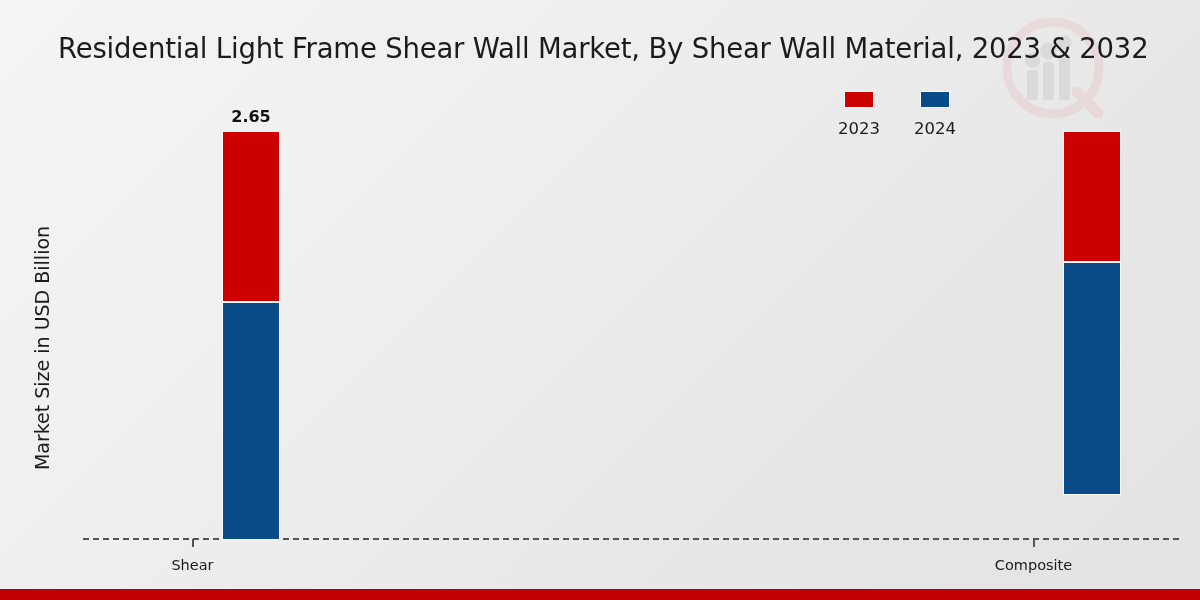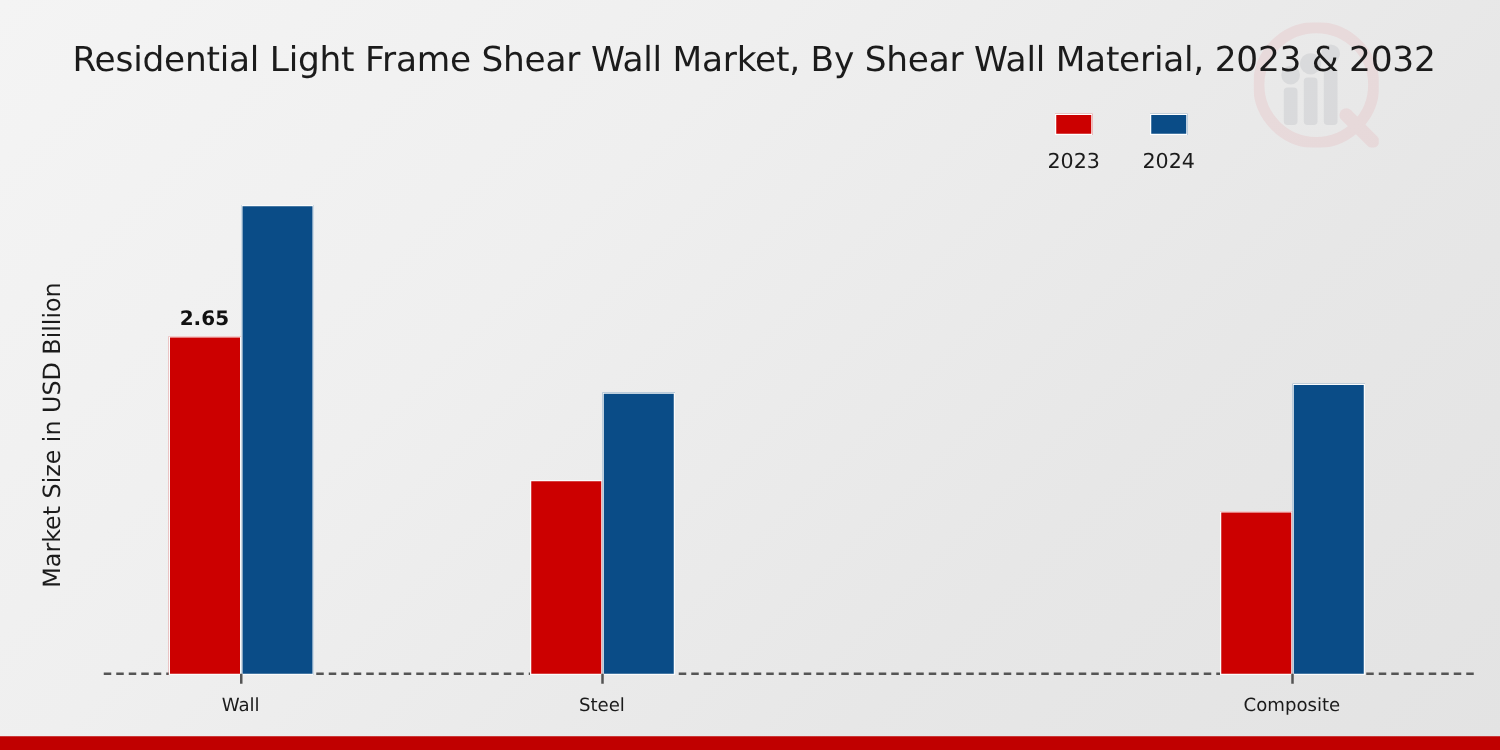--- a/index.html
+++ b/index.html
@@ -100,21 +100,22 @@
     height: 0;
     border-top: 2px dashed #555555;
   }
 
   .group {
     position: absolute;
     bottom: 0;
     height: 409px;
     display: flex;
     align-items: flex-end;
-    justify-content: center;
+    justify-content: flex-start;
+    flex-direction: column;
   }
   .bar {
     width: 58px;
     border: 1px solid #fbfbfb;
     box-sizing: border-box;
     position: relative;
   }
   .bar-value {
     position: absolute;
     left: 50%;
@@ -188,29 +189,23 @@
 
   <div id="plot">
     <div id="baseline"></div>
 
     <div class="group" style="left:22px;width:175px;">
       <div class="bar" style="background: rgb(204, 0, 0); height: 270.962px;">
         <span class="bar-value">2.65</span>
       </div>
       <div class="bar" style="background: rgb(10, 76, 135); height: 376.28px;"></div>
       <span class="tick"></span>
-      <span class="cat-label">Wall</span>
-    </div>
-
-    <div class="group" style="left:311px;width:175px;">
-      <div class="bar" style="background: rgb(204, 0, 0); height: 156.442px;"></div>
-      <div class="bar" style="background: rgb(10, 76, 135); height: 225.972px;"></div>
-      <span class="tick"></span>
-      <span class="cat-label">Steel</span>
-    </div>
+      <span class="cat-label">Shear</span>
+    </div>
+
 
 
     <div class="group" style="left:863px;width:175px;">
       <div class="bar" style="background: rgb(204, 0, 0); height: 130.88px;"></div>
       <div class="bar" style="background: rgb(10, 76, 135); height: 233.13px;"></div>
       <span class="tick"></span>
       <span class="cat-label">Composite</span>
     </div>
   </div>
 

